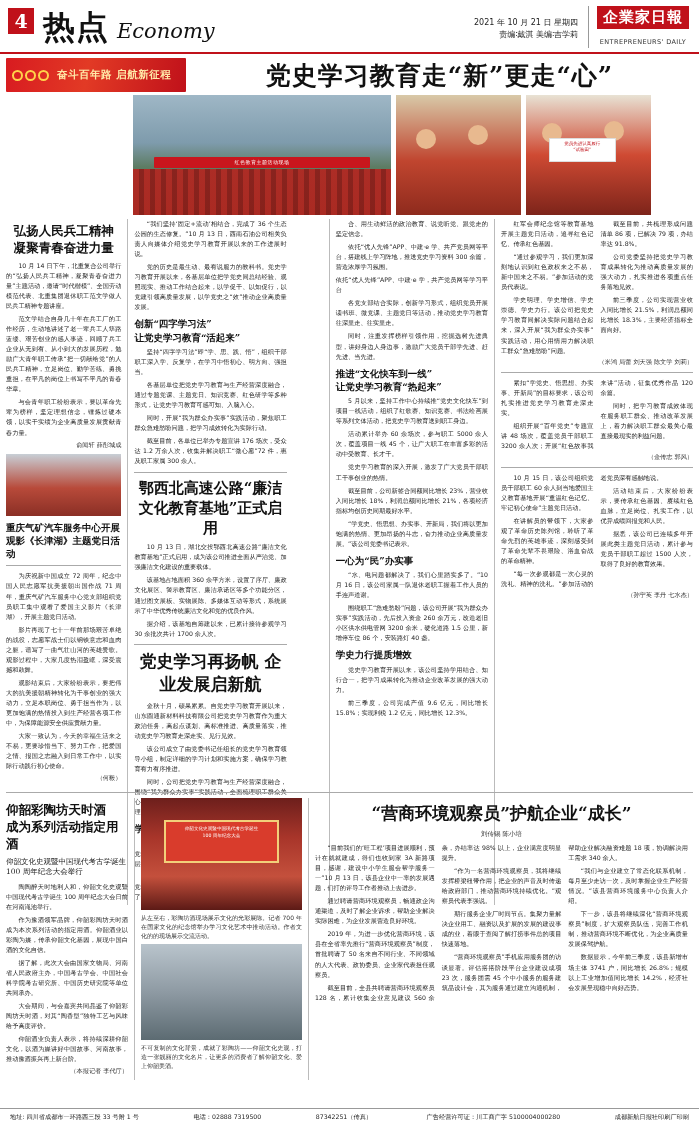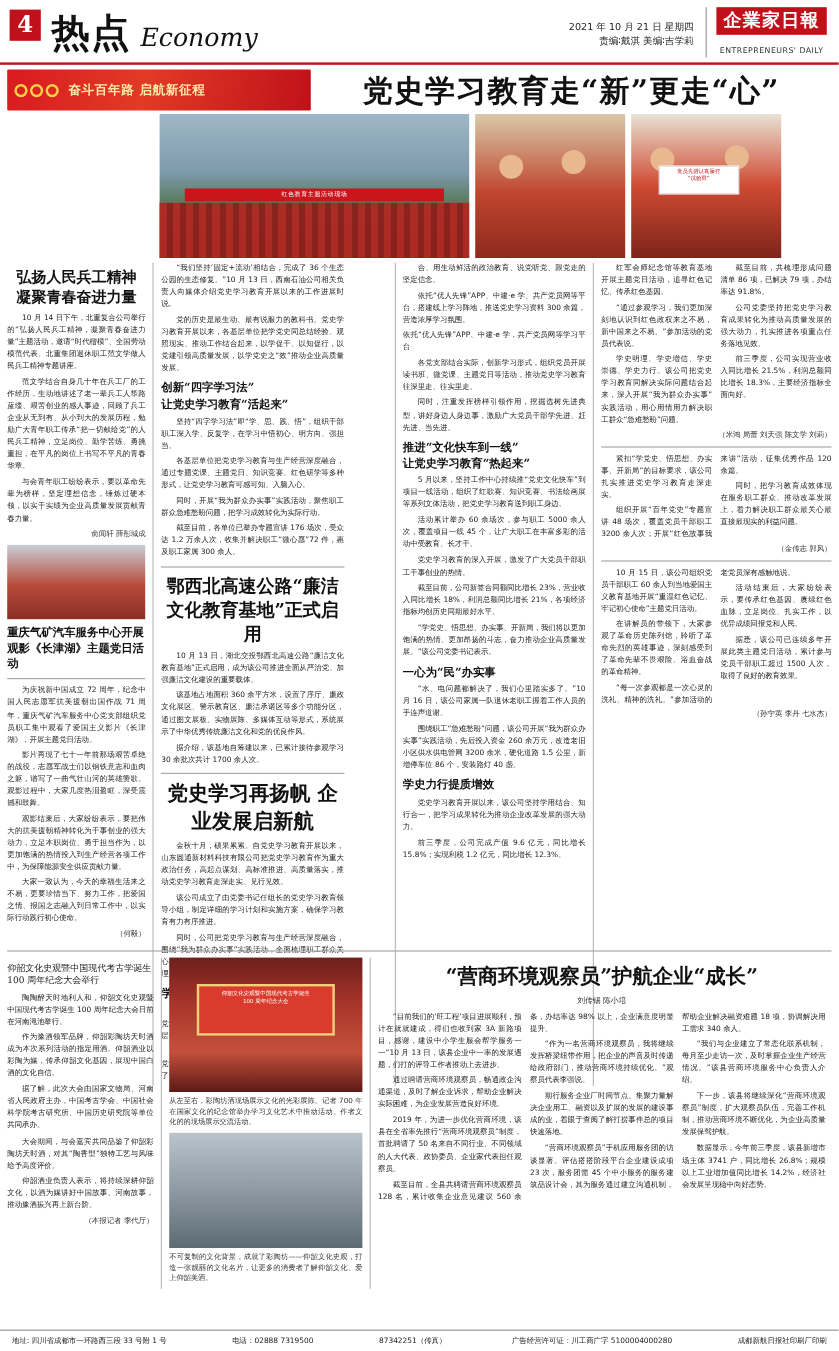--- a/index.html
+++ b/index.html
@@ -96,21 +96,21 @@
 
   
   .banner-row {
     display: flex;
     align-items: stretch;
     height: 34px;
     margin-top: 4px;
     padding: 0 6px;
   }
   .banner-art {
-    width: 253px;
+    width: 180px;
     background: linear-gradient(100deg,#d81b20 0%, #e23a25 45%, #c0111a 100%);
     position: relative;
     display: flex;
     align-items: center;
     overflow: hidden;
     border-radius: 1px;
   }
   .banner-art .circles {
     display: flex; gap: 2px; margin-left: 6px;
   }
@@ -448,20 +448,21 @@
         <p class="body">活动结束后，大家纷纷表示，要传承红色基因、赓续红色血脉，立足岗位、扎实工作，以优异成绩回报党和人民。</p>
         <p class="body">据悉，该公司已连续多年开展此类主题党日活动，累计参与党员干部职工超过 1500 人次，取得了良好的教育效果。</p>
       </div>
       <p class="sig">（孙宁英 李丹 七水杰）</p>
     </div>
   </div>
 
   <div style="position:absolute; left:6px; top:792px; width:687px; border-top:1px solid #aaa; padding-top:5px; display:flex; gap:6px;">
 
     <div style="width:122px">
+      <h3 class="subhead left bottom-title">仰韶彩陶坊天时酒<br>成为系列活动指定用酒</h3>
       <div class="bottom-sub">仰韶文化史观暨中国现代考古学诞生 100 周年纪念大会举行</div>
       <p class="body" style="margin-top:5px">陶陶醉天时地利人和，仰韶文化史观暨中国现代考古学诞生 100 周年纪念大会日前在河南渑池举行。</p>
       <p class="body">作为豫酒领军品牌，仰韶彩陶坊天时酒成为本次系列活动的指定用酒。仰韶酒业以彩陶为媒，传承仰韶文化基因，展现中国白酒的文化自信。</p>
       <p class="body">据了解，此次大会由国家文物局、河南省人民政府主办，中国考古学会、中国社会科学院考古研究所、中国历史研究院等单位共同承办。</p>
       <p class="body">大会期间，与会嘉宾共同品鉴了仰韶彩陶坊天时酒，对其“陶香型”独特工艺与风味给予高度评价。</p>
       <p class="body">仰韶酒业负责人表示，将持续深耕仰韶文化，以酒为媒讲好中国故事、河南故事，推动豫酒振兴再上新台阶。</p>
       <p class="sig">（本报记者 李代厅）</p>
     </div>
 
     <div style="width:168px" class="vline" style2="">

